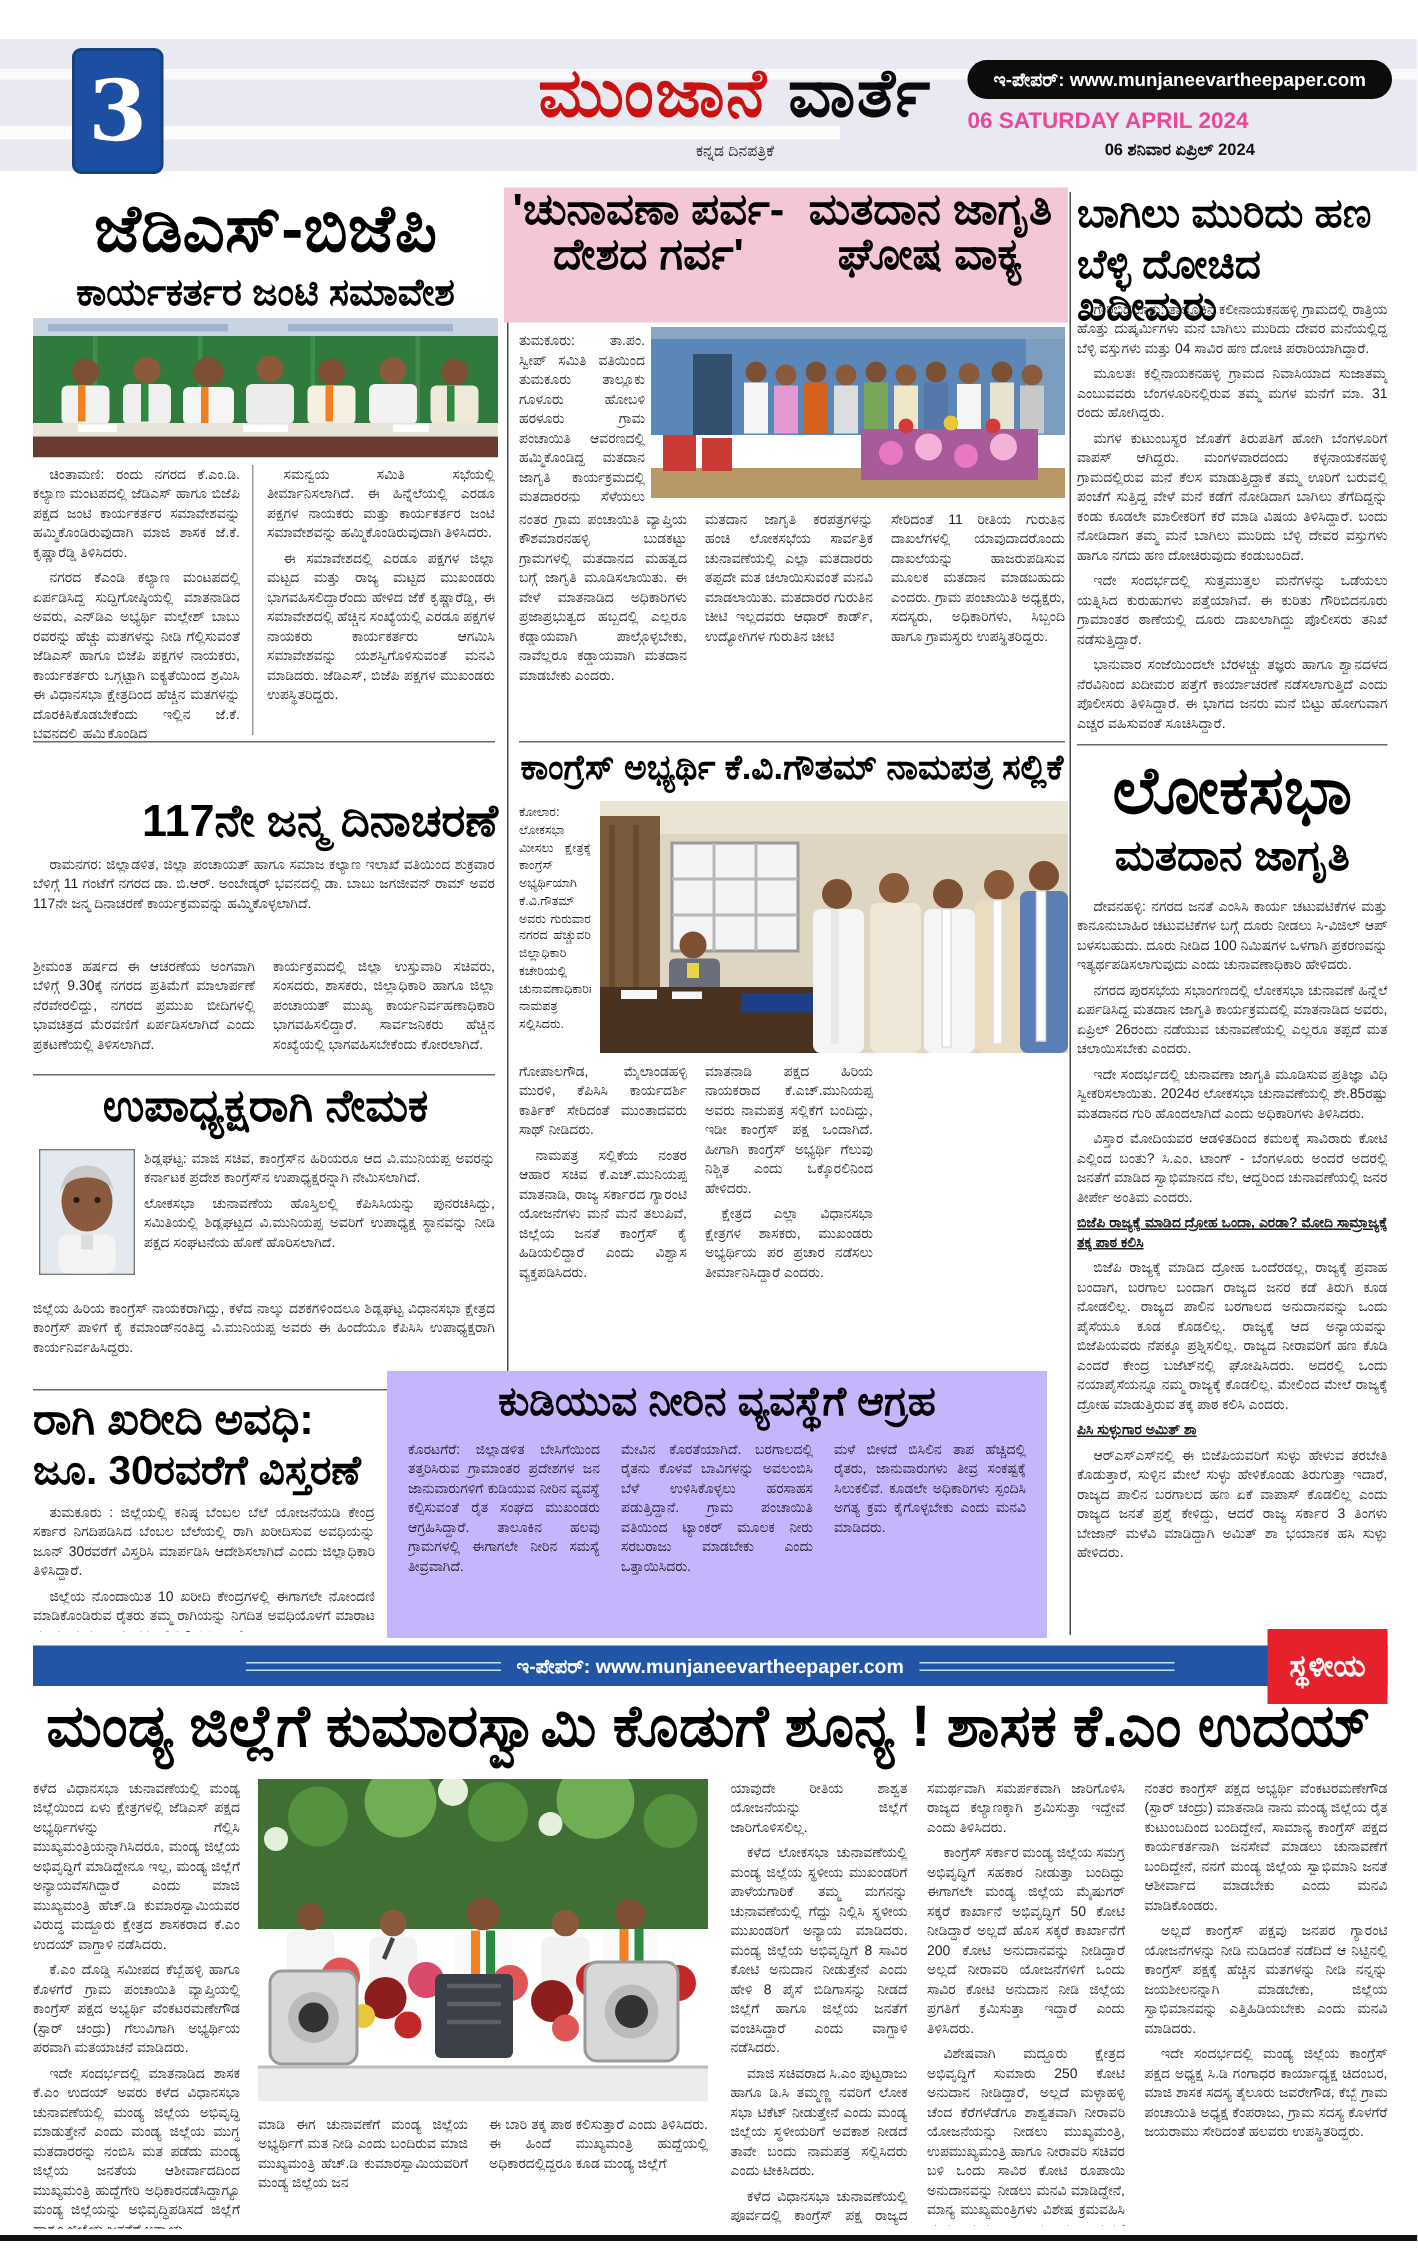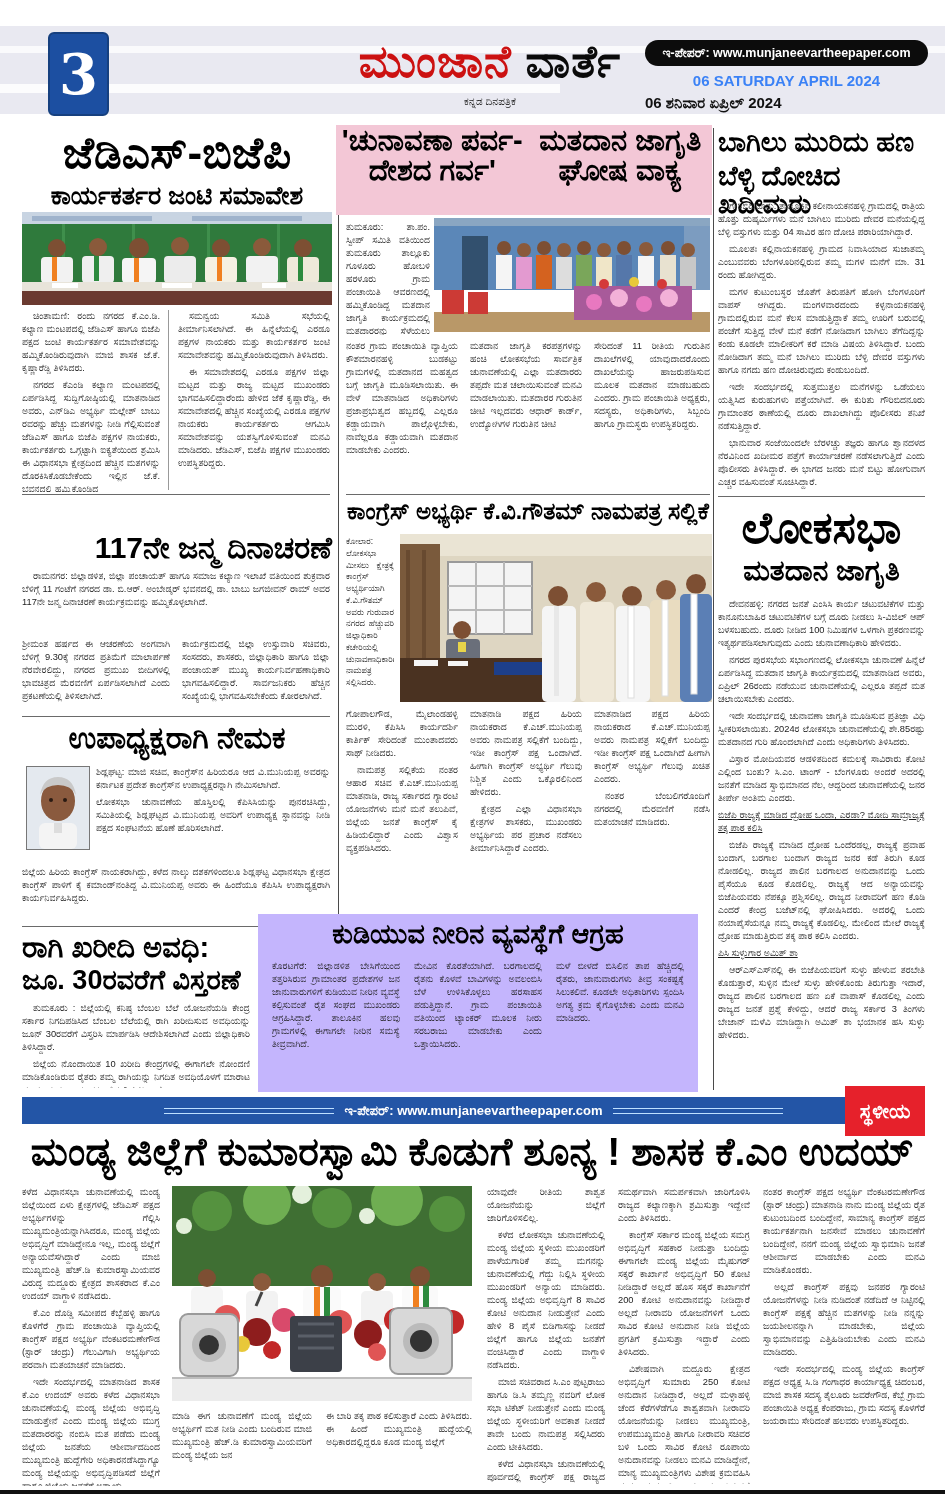--- a/index.html
+++ b/index.html
@@ -5,21 +5,21 @@
   html,body{margin:0;padding:0;background:#fff;}
   .pg{position:relative;width:945px;height:1501px;background:#ffffff;
       font-family:"Liberation Sans","DejaVu Sans",sans-serif;color:#111;overflow:hidden;}
   .abs{position:absolute;}
   .body{font-size:9.3px;line-height:1.4;text-align:justify;color:#1c1c1c;overflow:hidden;}
   .body p{margin:0 0 4px 0;text-indent:11px;}
   .body p.noind{text-indent:0;}
   .h-xl{font-weight:700;line-height:1.04;text-align:center;color:#000;}
   .vrule{position:absolute;width:1px;background:#4a4a4a;}
   .hrule{position:absolute;height:1px;background:#6a6a6a;}
-  .subhead-u{font-weight:400;text-decoration:underline;text-indent:0 !important;}
+  .subhead-u{font-weight:700;text-decoration:underline;text-indent:0 !important;}
   .pill{background:#0c0c0c;color:#fff;border-radius:13px;font-weight:700;
         display:flex;align-items:center;justify-content:center;}
   .bluebar{background:#2355a6;color:#fff;display:flex;align-items:center;justify-content:center;gap:10px;}
   .bluebar .dline{height:4px;width:170px;border-top:1px solid #bfe0ff;border-bottom:1px solid #bfe0ff;}
   .badge{background:#e6212b;color:#fff;font-weight:700;display:flex;align-items:center;justify-content:center;}
   svg{display:block;}
 </style>
 </head>
 <body>
 
@@ -38,22 +38,22 @@
     <div style="font-size:45px;font-weight:700;letter-spacing:1px;white-space:nowrap;">
       <span style="color:#cc1111;">ಮುಂಜಾನೆ</span>
       <span style="color:#0a0a0a;">ವಾರ್ತೆ</span>
     </div>
     <div style="font-size:10.5px;color:#222;margin-top:6px;">ಕನ್ನಡ ದಿನಪತ್ರಿಕೆ</div>
   </div>
 
   <div class="abs pill" style="left:645px;top:40px;width:283px;height:26px;">
     <span style="font-size:12.5px;">ಇ-ಪೇಪರ್: www.munjaneevartheepaper.com</span>
   </div>
-  <div class="abs" style="left:645px;top:72px;width:283px;text-align:center;font-weight:700;font-size:15px;color:#3b82f6;">06 SATURDAY APRIL 2024</div>
-  <div class="abs" style="left:645px;top:94px;width:283px;text-align:left;font-weight:700;font-size:15px;color:#111;">06 ಶನಿವಾರ ಏಪ್ರಿಲ್ 2024</div>
+  <div class="abs" style="left:645px;top:72px;width:283px;text-align:left;font-weight:700;font-size:15px;color:#ec4899;">06 SATURDAY APRIL 2024</div>
+  <div class="abs" style="left:645px;top:94px;width:283px;text-align:center;font-weight:700;font-size:11px;color:#111;">06 ಶನಿವಾರ ಏಪ್ರಿಲ್ 2024</div>
 
   <div class="vrule" style="left:338px;top:128px;height:962px;"></div>
   <div class="vrule" style="left:713px;top:128px;height:962px;"></div>
   <div class="vrule" style="left:168px;top:310px;height:180px;background:#999;"></div>
 
   <div class="abs h-xl" style="left:22px;top:130px;width:310px;font-size:44px;">ಜೆಡಿಎಸ್-ಬಿಜೆಪಿ</div>
   <div class="abs h-xl" style="left:22px;top:182px;width:310px;font-size:25px;">ಕಾರ್ಯಕರ್ತರ ಜಂಟಿ ಸಮಾವೇಶ</div>
 
   <svg class="abs" style="left:22px;top:212px;" width="310" height="93" viewBox="0 0 310 93" preserveAspectRatio="none">
     <rect x="0" y="0" width="310" height="14" fill="#c8d4e2"></rect>
@@ -253,24 +253,20 @@
   </svg>
 
   <div class="abs body" style="left:346px;top:708px;width:112px;height:198px;">
     <p class="noind">ಗೋಪಾಲಗೌಡ, ಮೈಲಾಂಡಹಳ್ಳಿ ಮುರಳಿ, ಕೆಪಿಸಿಸಿ ಕಾರ್ಯದರ್ಶಿ ಕಾರ್ತಿಕ್ ಸೇರಿದಂತೆ ಮುಂತಾದವರು ಸಾಥ್ ನೀಡಿದರು.</p>
     <p>ನಾಮಪತ್ರ ಸಲ್ಲಿಕೆಯ ನಂತರ ಆಹಾರ ಸಚಿವ ಕೆ.ಎಚ್.ಮುನಿಯಪ್ಪ ಮಾತನಾಡಿ, ರಾಜ್ಯ ಸರ್ಕಾರದ ಗ್ಯಾರಂಟಿ ಯೋಜನೆಗಳು ಮನೆ ಮನೆ ತಲುಪಿವೆ, ಜಿಲ್ಲೆಯ ಜನತೆ ಕಾಂಗ್ರೆಸ್ ಕೈ ಹಿಡಿಯಲಿದ್ದಾರೆ ಎಂದು ವಿಶ್ವಾಸ ವ್ಯಕ್ತಪಡಿಸಿದರು.</p>
   </div>
   <div class="abs body" style="left:470px;top:708px;width:112px;height:198px;">
     <p class="noind">ಮಾತನಾಡಿ ಪಕ್ಷದ ಹಿರಿಯ ನಾಯಕರಾದ ಕೆ.ಎಚ್.ಮುನಿಯಪ್ಪ ಅವರು ನಾಮಪತ್ರ ಸಲ್ಲಿಕೆಗೆ ಬಂದಿದ್ದು, ಇಡೀ ಕಾಂಗ್ರೆಸ್ ಪಕ್ಷ ಒಂದಾಗಿದೆ. ಹೀಗಾಗಿ ಕಾಂಗ್ರೆಸ್ ಅಭ್ಯರ್ಥಿ ಗೆಲುವು ನಿಶ್ಚಿತ ಎಂದು ಒಕ್ಕೊರಲಿನಿಂದ ಹೇಳಿದರು.</p>
     <p>ಕ್ಷೇತ್ರದ ಎಲ್ಲಾ ವಿಧಾನಸಭಾ ಕ್ಷೇತ್ರಗಳ ಶಾಸಕರು, ಮುಖಂಡರು ಅಭ್ಯರ್ಥಿಯ ಪರ ಪ್ರಚಾರ ನಡೆಸಲು ತೀರ್ಮಾನಿಸಿದ್ದಾರೆ ಎಂದರು.</p>
   </div>
-  <div class="abs body" style="left:594px;top:708px;width:116px;height:198px;">
-    <p class="noind">ಮಾತನಾಡಿದ ಪಕ್ಷದ ಹಿರಿಯ ನಾಯಕರಾದ ಕೆ.ಎಚ್.ಮುನಿಯಪ್ಪ ಅವರು ನಾಮಪತ್ರ ಸಲ್ಲಿಕೆಗೆ ಬಂದಿದ್ದು ಇಡೀ ಕಾಂಗ್ರೆಸ್ ಪಕ್ಷ ಒಂದಾಗಿದೆ ಹೀಗಾಗಿ ಕಾಂಗ್ರೆಸ್ ಅಭ್ಯರ್ಥಿ ಗೆಲುವು ಖಚಿತ ಎಂದರು.</p>
-    <p>ನಂತರ ಬೆಂಬಲಿಗರೊಂದಿಗೆ ನಗರದಲ್ಲಿ ಮೆರವಣಿಗೆ ನಡೆಸಿ ಮತಯಾಚನೆ ಮಾಡಿದರು.</p>
-  </div>
 
   <div class="abs h-xl" style="left:718px;top:505px;width:207px;font-size:44px;">ಲೋಕಸಭಾ</div>
   <div class="abs h-xl" style="left:718px;top:556px;width:207px;font-size:28px;">ಮತದಾನ ಜಾಗೃತಿ</div>
   <div class="abs body" style="left:718px;top:598px;width:207px;height:486px;">
     <p>ದೇವನಹಳ್ಳಿ: ನಗರದ ಜನತೆ ಎಂಸಿಸಿ ಕಾರ್ಯ ಚಟುವಟಿಕೆಗಳ ಮತ್ತು ಕಾನೂನುಬಾಹಿರ ಚಟುವಟಿಕೆಗಳ ಬಗ್ಗೆ ದೂರು ನೀಡಲು ಸಿ-ವಿಜಿಲ್ ಆಪ್ ಬಳಸಬಹುದು. ದೂರು ನೀಡಿದ 100 ನಿಮಿಷಗಳ ಒಳಗಾಗಿ ಪ್ರಕರಣವನ್ನು ಇತ್ಯರ್ಥಪಡಿಸಲಾಗುವುದು ಎಂದು ಚುನಾವಣಾಧಿಕಾರಿ ಹೇಳಿದರು.</p>
     <p>ನಗರದ ಪುರಸಭೆಯ ಸಭಾಂಗಣದಲ್ಲಿ ಲೋಕಸಭಾ ಚುನಾವಣೆ ಹಿನ್ನೆಲೆ ಏರ್ಪಡಿಸಿದ್ದ ಮತದಾನ ಜಾಗೃತಿ ಕಾರ್ಯಕ್ರಮದಲ್ಲಿ ಮಾತನಾಡಿದ ಅವರು, ಏಪ್ರಿಲ್ 26ರಂದು ನಡೆಯುವ ಚುನಾವಣೆಯಲ್ಲಿ ಎಲ್ಲರೂ ತಪ್ಪದೆ ಮತ ಚಲಾಯಿಸಬೇಕು ಎಂದರು.</p>
     <p>ಇದೇ ಸಂದರ್ಭದಲ್ಲಿ ಚುನಾವಣಾ ಜಾಗೃತಿ ಮೂಡಿಸುವ ಪ್ರತಿಜ್ಞಾ ವಿಧಿ ಸ್ವೀಕರಿಸಲಾಯಿತು. 2024ರ ಲೋಕಸಭಾ ಚುನಾವಣೆಯಲ್ಲಿ ಶೇ.85ರಷ್ಟು ಮತದಾನದ ಗುರಿ ಹೊಂದಲಾಗಿದೆ ಎಂದು ಅಧಿಕಾರಿಗಳು ತಿಳಿಸಿದರು.</p>
     <p>ವಿಸ್ತಾರ ಮೋದಿಯವರ ಆಡಳಿತದಿಂದ ಕಮಲಕ್ಕೆ ಸಾವಿರಾರು ಕೋಟಿ ಎಲ್ಲಿಂದ ಬಂತು? ಸಿ.ಎಂ. ಟಾಂಗ್ - ಬೆಂಗಳೂರು ಅಂದರೆ ಅದರಲ್ಲಿ ಜನತೆಗೆ ಮಾಡಿದ ಸ್ವಾಭಿಮಾನದ ನೆಲ, ಆದ್ದರಿಂದ ಚುನಾವಣೆಯಲ್ಲಿ ಜನರ ತೀರ್ಪೇ ಅಂತಿಮ ಎಂದರು.</p>
     <p class="subhead-u">ಬಿಜೆಪಿ ರಾಜ್ಯಕ್ಕೆ ಮಾಡಿದ ದ್ರೋಹ ಒಂದಾ, ಎರಡಾ? ಮೋದಿ ಸಾಮ್ರಾಜ್ಯಕ್ಕೆ ತಕ್ಕ ಪಾಠ ಕಲಿಸಿ</p>
     <p>ಬಿಜೆಪಿ ರಾಜ್ಯಕ್ಕೆ ಮಾಡಿದ ದ್ರೋಹ ಒಂದೆರಡಲ್ಲ, ರಾಜ್ಯಕ್ಕೆ ಪ್ರವಾಹ ಬಂದಾಗ, ಬರಗಾಲ ಬಂದಾಗ ರಾಜ್ಯದ ಜನರ ಕಡೆ ತಿರುಗಿ ಕೂಡ ನೋಡಲಿಲ್ಲ. ರಾಜ್ಯದ ಪಾಲಿನ ಬರಗಾಲದ ಅನುದಾನವನ್ನು ಒಂದು ಪೈಸೆಯೂ ಕೂಡ ಕೊಡಲಿಲ್ಲ. ರಾಜ್ಯಕ್ಕೆ ಆದ ಅನ್ಯಾಯವನ್ನು ಬಿಜೆಪಿಯವರು ನೆಪಕ್ಕೂ ಪ್ರಶ್ನಿಸಲಿಲ್ಲ. ರಾಜ್ಯದ ನೀರಾವರಿಗೆ ಹಣ ಕೊಡಿ ಎಂದರೆ ಕೇಂದ್ರ ಬಜೆಟ್‌ನಲ್ಲಿ ಘೋಷಿಸಿದರು. ಅದರಲ್ಲಿ ಒಂದು ನಯಾಪೈಸೆಯನ್ನೂ ನಮ್ಮ ರಾಜ್ಯಕ್ಕೆ ಕೊಡಲಿಲ್ಲ. ಮೇಲಿಂದ ಮೇಲೆ ರಾಜ್ಯಕ್ಕೆ ದ್ರೋಹ ಮಾಡುತ್ತಿರುವ ತಕ್ಕ ಪಾಠ ಕಲಿಸಿ ಎಂದರು.</p>

